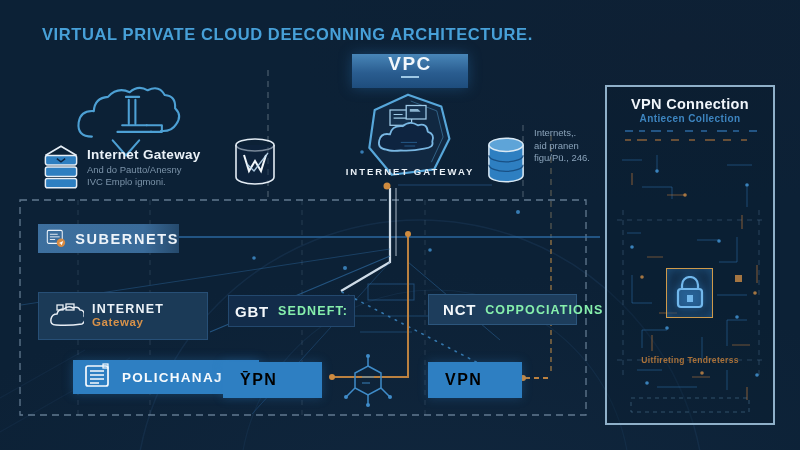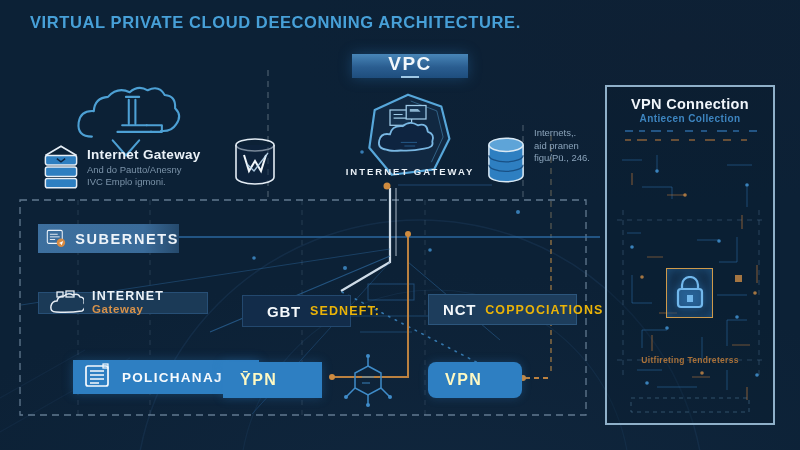--- a/index.html
+++ b/index.html
@@ -8,26 +8,26 @@
     background:
       radial-gradient(120% 90% at 55% 110%, #10263d 0%, rgba(16,38,61,0) 55%),
       radial-gradient(80% 60% at 85% 10%, #0e2034 0%, rgba(14,32,52,0) 60%),
       #0c2136;
     font-family:"Liberation Sans", sans-serif;
     color:#e8eef5;
   }
   svg{display:block;}
   .abs{position:absolute;}
   .title{
-    position:absolute;left:30px;top:13px;margin:0;
+    position:absolute;left:30px;top:13px;margin:12px;
     font-size:16.5px;font-weight:700;letter-spacing:.6px;color:#47a0d8;
   }
   
   .vpc-header{
-    position:absolute;left:352px;top:54px;width:116px;height:24px;
+    position:absolute;left:352px;top:54px;width:116px;height:34px;
     background:linear-gradient(180deg,#4886b8 0%,#2a5d90 55%,#1e4d7d 100%);
     display:flex;flex-direction:column;align-items:center;justify-content:flex-start;
     box-shadow:0 0 14px rgba(47,127,194,.35);
   }
   .vpc-header .lbl{font-size:19px;font-weight:700;letter-spacing:1.5px;color:#f2f7fb;line-height:20px;}
   .vpc-dash{width:18px;height:2px;background:#9ec7e4;margin-top:2px;}
   .ig-label{
     position:absolute;left:330px;top:166px;width:160px;text-align:center;
     font-size:9.5px;font-weight:700;letter-spacing:2px;color:#e9f0f6;
   }
@@ -38,36 +38,36 @@
   .mini-text{position:absolute;font-size:9.5px;line-height:12.5px;color:#8aa3ba;}
   .mini-text div{white-space:nowrap;}
   
   .bar, .box, .btn{position:absolute;display:flex;align-items:center;box-sizing:border-box;}
   .bar.subnets{
     left:38px;top:224px;width:141px;height:29px;padding-left:8px;
     background:linear-gradient(90deg,#3d6f9e 0%,#3a6b99 75%,rgba(58,107,153,.55) 100%);
   }
   .bar.subnets .lbl{font-size:14.5px;font-weight:700;letter-spacing:1.6px;color:#eef4fa;margin-left:9px;}
   .box{background:#16334f;border:1px solid #274f76;}
-  .box.internet{left:38px;top:292px;width:170px;height:22px;padding-left:9px;background:#1b3a57;}
+  .box.internet{left:38px;top:292px;width:170px;height:48px;padding-left:9px;background:#1b3a57;}
   .box.internet .t1{font-size:12.5px;font-weight:700;letter-spacing:1.2px;color:#edf3f8;line-height:13px;}
   .box.internet .t2{font-size:11.5px;font-weight:700;letter-spacing:.6px;color:#d8924a;line-height:13px;}
-  .box.gbt{left:228px;top:295px;width:109px;height:32px;padding-left:24px;background:#122c4a;border-color:#23486e;margin-left:14px;}
+  .box.gbt{left:228px;top:295px;width:127px;height:32px;padding-left:6px;background:#122c4a;border-color:#23486e;}
   .box.nct{left:428px;top:294px;width:149px;height:31px;padding-left:14px;background:#1d3d5c;border-color:#2c567d;}
   .bold-part{font-size:15px;font-weight:700;letter-spacing:.8px;color:#f4f8fb;}
-  .rest-part{font-size:12.5px;font-weight:600;letter-spacing:1.1px;color:#eab308;margin-left:9px;}
+  .rest-part{font-size:12.5px;font-weight:600;letter-spacing:1.1px;color:#86efac;margin-left:9px;}
   .bar.policy{
     left:38px;top:360px;width:186px;height:34px;padding-left:10px;
     background:#2e7fc2;box-shadow:0 0 10px rgba(46,127,194,.35);margin-left:35px;
   }
   .bar.policy .lbl{font-size:13.5px;font-weight:700;letter-spacing:1.3px;color:#f6fafd;margin-left:9px;}
   .btn{background:#2e7fc2;box-shadow:0 0 10px rgba(46,127,194,.3);}
-  .btn .lbl{font-size:16px;font-weight:700;letter-spacing:1.5px;color:#fef9c3;}
+  .btn .lbl{font-size:16px;font-weight:700;letter-spacing:1.5px;color:#000000;}
   .btn.vpn1{left:223px;top:362px;width:99px;height:36px;padding-left:17px;}
-  .btn.vpn2{left:428px;top:362px;width:94px;height:36px;padding-left:17px;border-radius:8px;}
+  .btn.vpn2{left:428px;top:362px;width:94px;height:36px;padding-left:17px;}
   
   .panel{
     position:absolute;left:605px;top:85px;width:170px;height:340px;
     border:2px solid #8fb0c9;background:rgba(10,28,46,.35);box-sizing:border-box;
   }
   .panel .p-title{margin-top:9px;text-align:center;font-size:14.5px;font-weight:600;color:#f0f5fa;letter-spacing:.3px;}
   .panel .p-sub{text-align:center;font-size:10px;font-weight:600;color:#3d85c0;letter-spacing:.4px;margin-top:1px;}
   .lock-frame{
     position:absolute;left:59px;top:181px;width:45px;height:48px;
     border:1.5px solid #cf9a4a;display:flex;align-items:center;justify-content:center;

